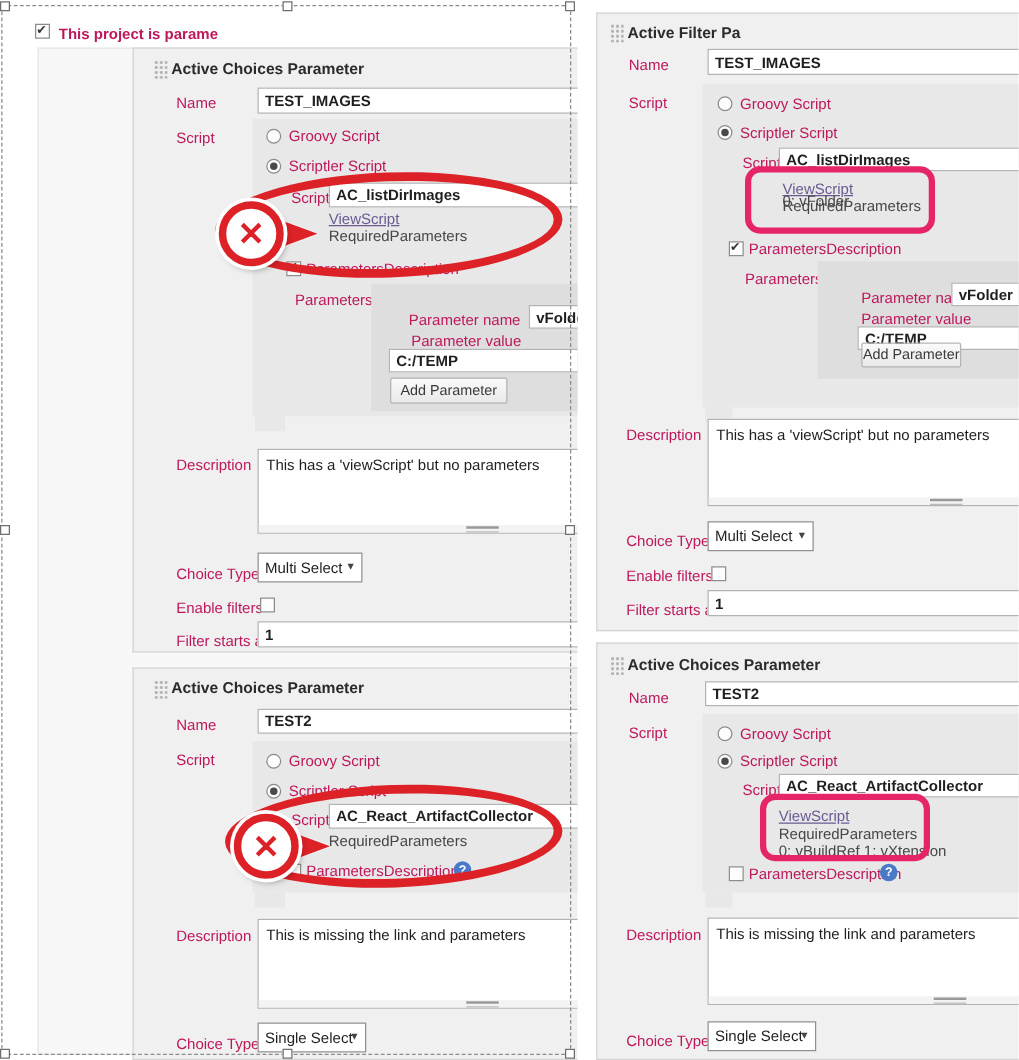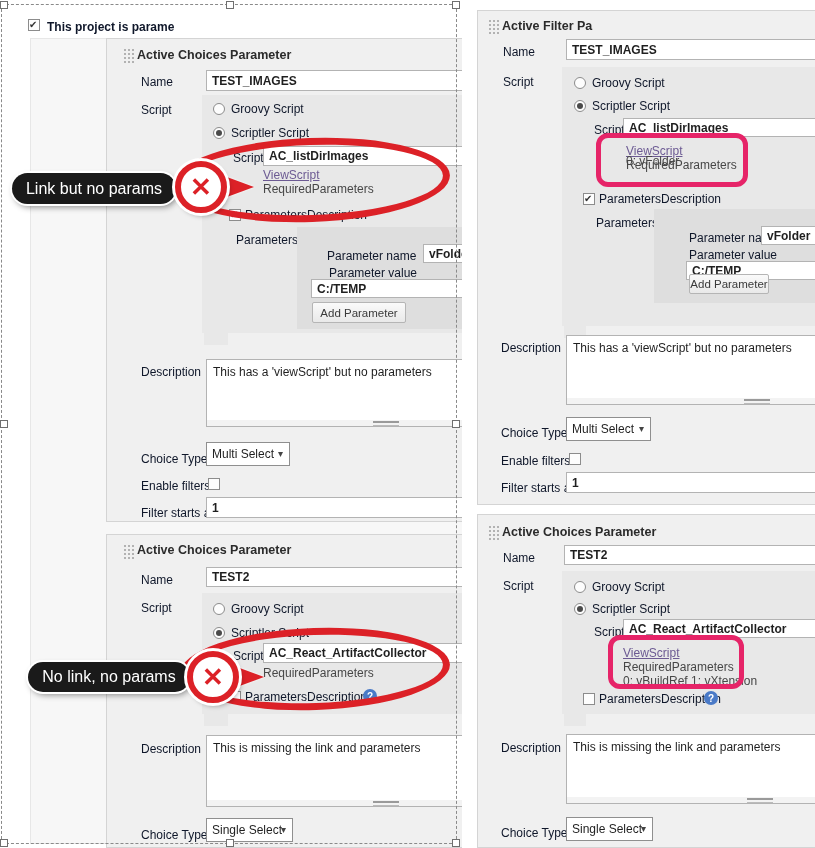--- a/index.html
+++ b/index.html
@@ -23,21 +23,21 @@
       1px 1px 0 #fff, -1px -1px 0 #fff, 1px -1px 0 #fff, -1px 1px 0 #fff,
       3px 3px 3px rgba(90,90,90,.55);
   }
 
   .panel { position: absolute; background: #f0f0f0; border: 1px solid #d4d4d4; border-right: none; }
   .outer-section { position: absolute; background: #f7f7f7; border: 1px solid #e7e7e7; border-right: none; }
   .scriptbox { position: absolute; background: #e8e8e8; }
   .innerbox  { position: absolute; background: #dedede; }
   .step { position: absolute; background: #e8e8e8; }
 
-  .lbl { position: absolute; font-size: 12px; color: #0f172a; white-space: nowrap; }
+  .lbl { position: absolute; font-size: 12px; color: #be185d; white-space: nowrap; }
   .hdr { position: absolute; font-size: 12.5px; font-weight: bold; color: #2b2b2b; white-space: nowrap; }
   .grip {
     position: absolute; width: 11px; height: 15px;
     background-image: radial-gradient(circle, #b2b2b2 1px, transparent 1.4px);
     background-size: 4px 4px;
   }
   .inp {
     position: absolute; background: #fff; border: 1px solid #b3b3b3;
     font-size: 12px; color: #1f1f1f; font-weight: 600;
     display: flex; align-items: center; padding: 0 5px; white-space: nowrap; overflow: hidden;
@@ -204,28 +204,26 @@
       <span>Single Select</span>
       <span class="caret">▾</span>
     </div>
   </div>
 
   <div class="ellipse" style="left:172px; top:138px; width:278px; height:84px; transform:rotate(-2deg);"></div>
   <div class="arrowhead" style="left:208px; top:170px;"></div>
   <div class="badge" style="left:175px; top:161px;">
     <span>✕</span>
   </div>
-  <div class="pill" style="left:12px; top:173px; width:164px; height:31px;">Link but no params</div>
 
   <div class="ellipse" style="left:180px; top:628px; width:270px; height:82px; transform:rotate(-2deg);"></div>
   <div class="arrowhead" style="left:218px; top:660px;"></div>
   <div class="badge" style="left:187px; top:651px;">
     <span>✕</span>
   </div>
-  <div class="pill" style="left:28px; top:662px; width:162px; height:30px;">No link, no params</div>
 
   <div class="marquee" style="left:1px; top:4px; width:456px; height:840px;"></div>
   <div class="handle" style="left:0; top:1px;"></div>
   <div class="handle" style="left:226px; top:1px;"></div>
   <div class="handle" style="left:452px; top:1px;"></div>
   <div class="handle" style="left:0; top:420px;"></div>
   <div class="handle" style="left:452px; top:420px;"></div>
   <div class="handle" style="left:0; top:839px;"></div>
   <div class="handle" style="left:226px; top:839px;"></div>
   <div class="handle" style="left:452px; top:839px;"></div>

